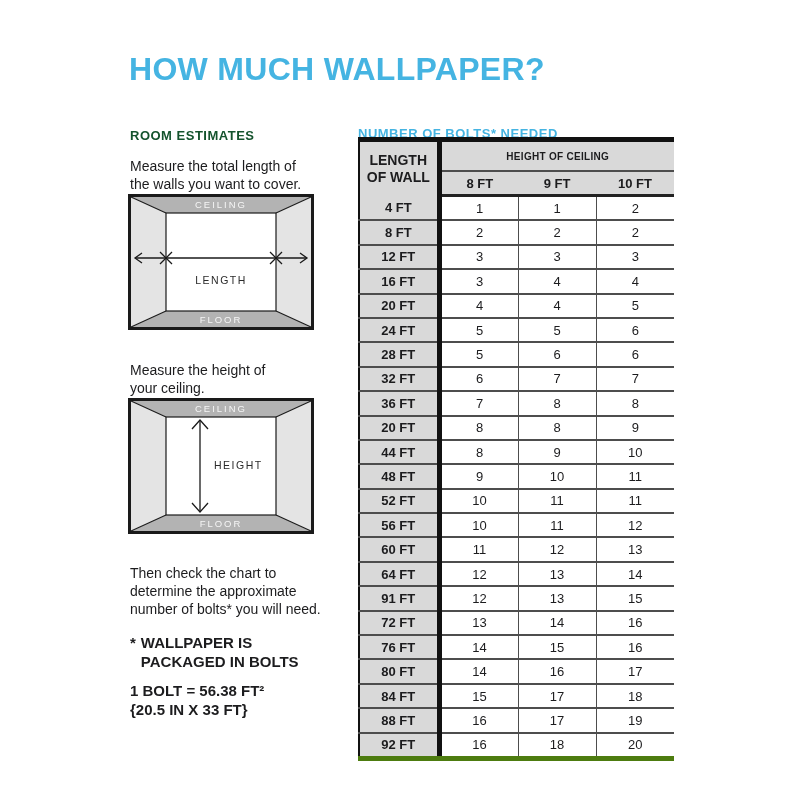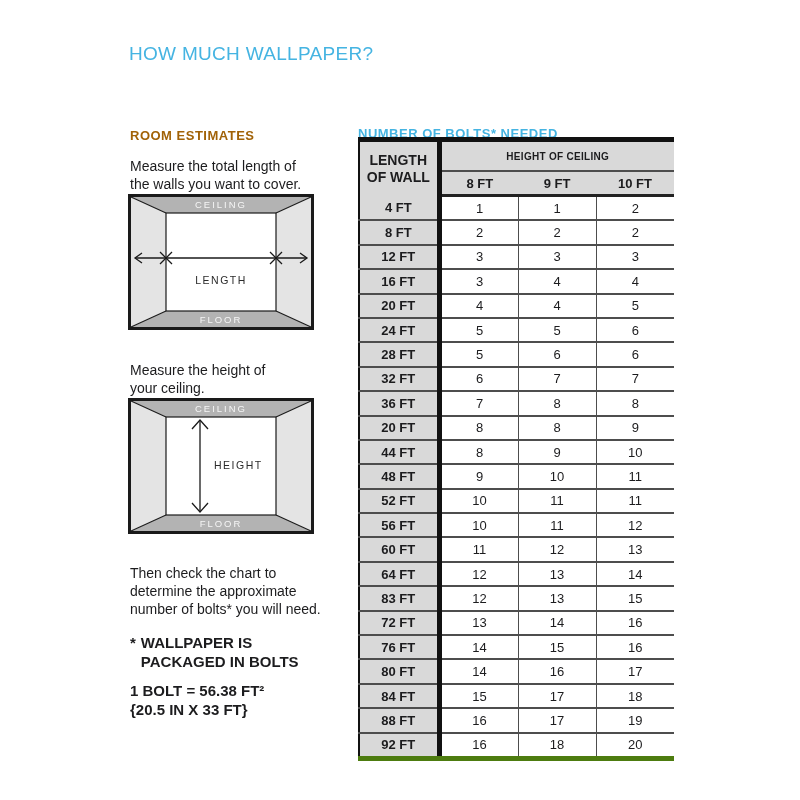--- a/index.html
+++ b/index.html
@@ -2,21 +2,21 @@
 <html><head>
 <meta charset="utf-8">
 <style>
   html,body{margin:0;padding:0;background:#ffffff;}
   .page{
     position:relative;width:800px;height:800px;background:#ffffff;overflow:hidden;
     font-family:"Liberation Sans","DejaVu Sans",sans-serif;color:#1c1c1e;
   }
   .abs{position:absolute;}
   .page-title{
-    left:129px;top:30px;font-size:19px;font-weight:normal;letter-spacing:0.3px;white-space:nowrap;
+    left:129px;top:30px;font-size:32px;font-weight:bold;letter-spacing:0.3px;white-space:nowrap;
   }
   .section-heading{
     font-size:13px;font-weight:bold;letter-spacing:0.5px;white-space:nowrap;
   }
   .left-heading{left:130px;top:117px;}
   .para{
     font-size:14px;line-height:18px;white-space:pre-line;color:#1c1c1e;
   }
   .para1{left:130px;top:143px;}
   .para2{left:130px;top:347px;}
@@ -61,21 +61,21 @@
   .bolts-table tbody tr:last-child td{border-bottom:5px solid #4d7c0f;}
   svg text{font-family:"Liberation Sans","DejaVu Sans",sans-serif;}
 </style>
 </head>
 <body>
 
 <div class="page">
 
   <h1 class="abs page-title accent" style="color: rgb(69, 180, 226);">HOW MUCH WALLPAPER?</h1>
 
-  <h2 class="abs section-heading left-heading accent" style="color: #a16207;">ROOM ESTIMATES</h2>
+  <h2 class="abs section-heading left-heading accent" style="color: #14532d;">ROOM ESTIMATES</h2>
 
   <p class="abs para para1">Measure the total length of
 the walls you want to cover.</p>
 
   <svg class="abs diagram1" width="186" height="136" viewBox="0 0 186 136">
     <rect x="1.5" y="1.5" width="183" height="133" fill="#ffffff" stroke="#1a1a1a" stroke-width="3"></rect>
     <polygon points="3,3 183,3 148,19 38,19" fill="#b3b3b3"></polygon>
     <polygon points="3,133 183,133 148,117 38,117" fill="#b3b3b3"></polygon>
     <polygon points="3,3 38,19 38,117 3,133" fill="#e4e4e4"></polygon>
     <polygon points="183,3 148,19 148,117 183,133" fill="#e4e4e4"></polygon>
@@ -251,21 +251,21 @@
           <td class="val-cell">12</td>
           <td class="val-cell">13</td>
         </tr>
         <tr>
           <td class="len-cell">64 FT</td>
           <td class="val-cell">12</td>
           <td class="val-cell">13</td>
           <td class="val-cell">14</td>
         </tr>
         <tr>
-          <td class="len-cell">83 FT</td>
+          <td class="len-cell">91 FT</td>
           <td class="val-cell">12</td>
           <td class="val-cell">13</td>
           <td class="val-cell">15</td>
         </tr>
         <tr>
           <td class="len-cell">72 FT</td>
           <td class="val-cell">13</td>
           <td class="val-cell">14</td>
           <td class="val-cell">16</td>
         </tr>

